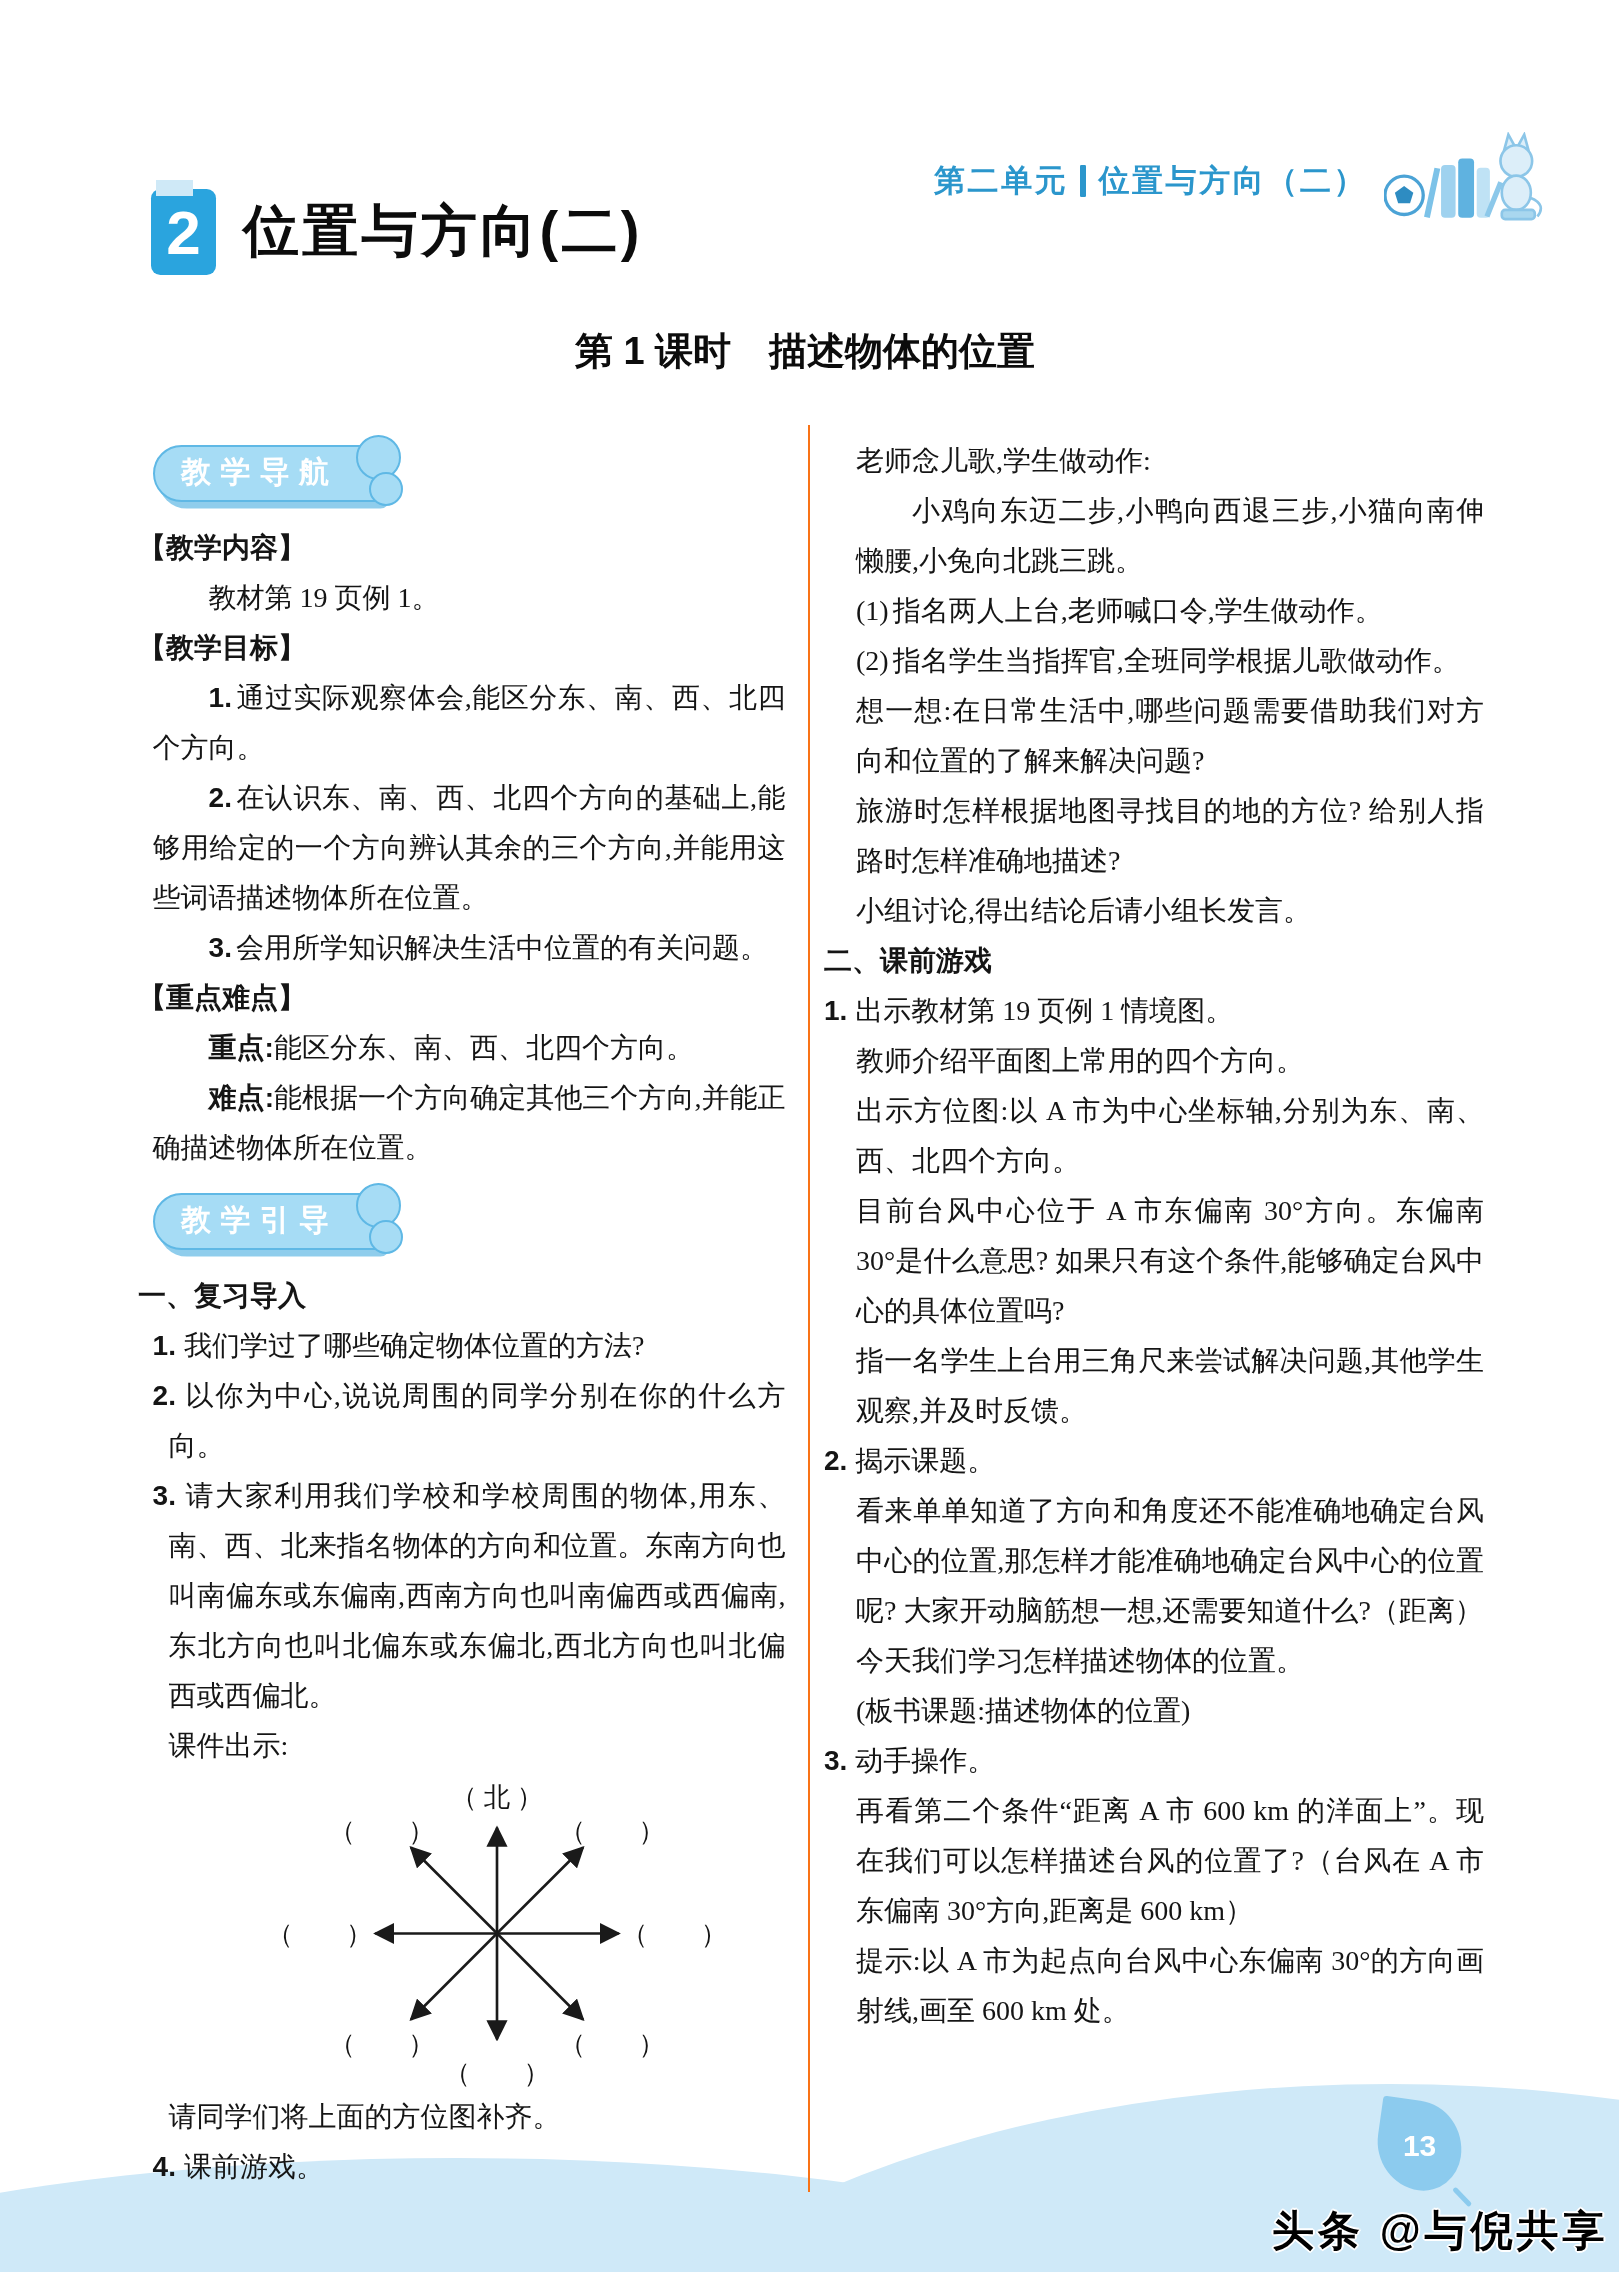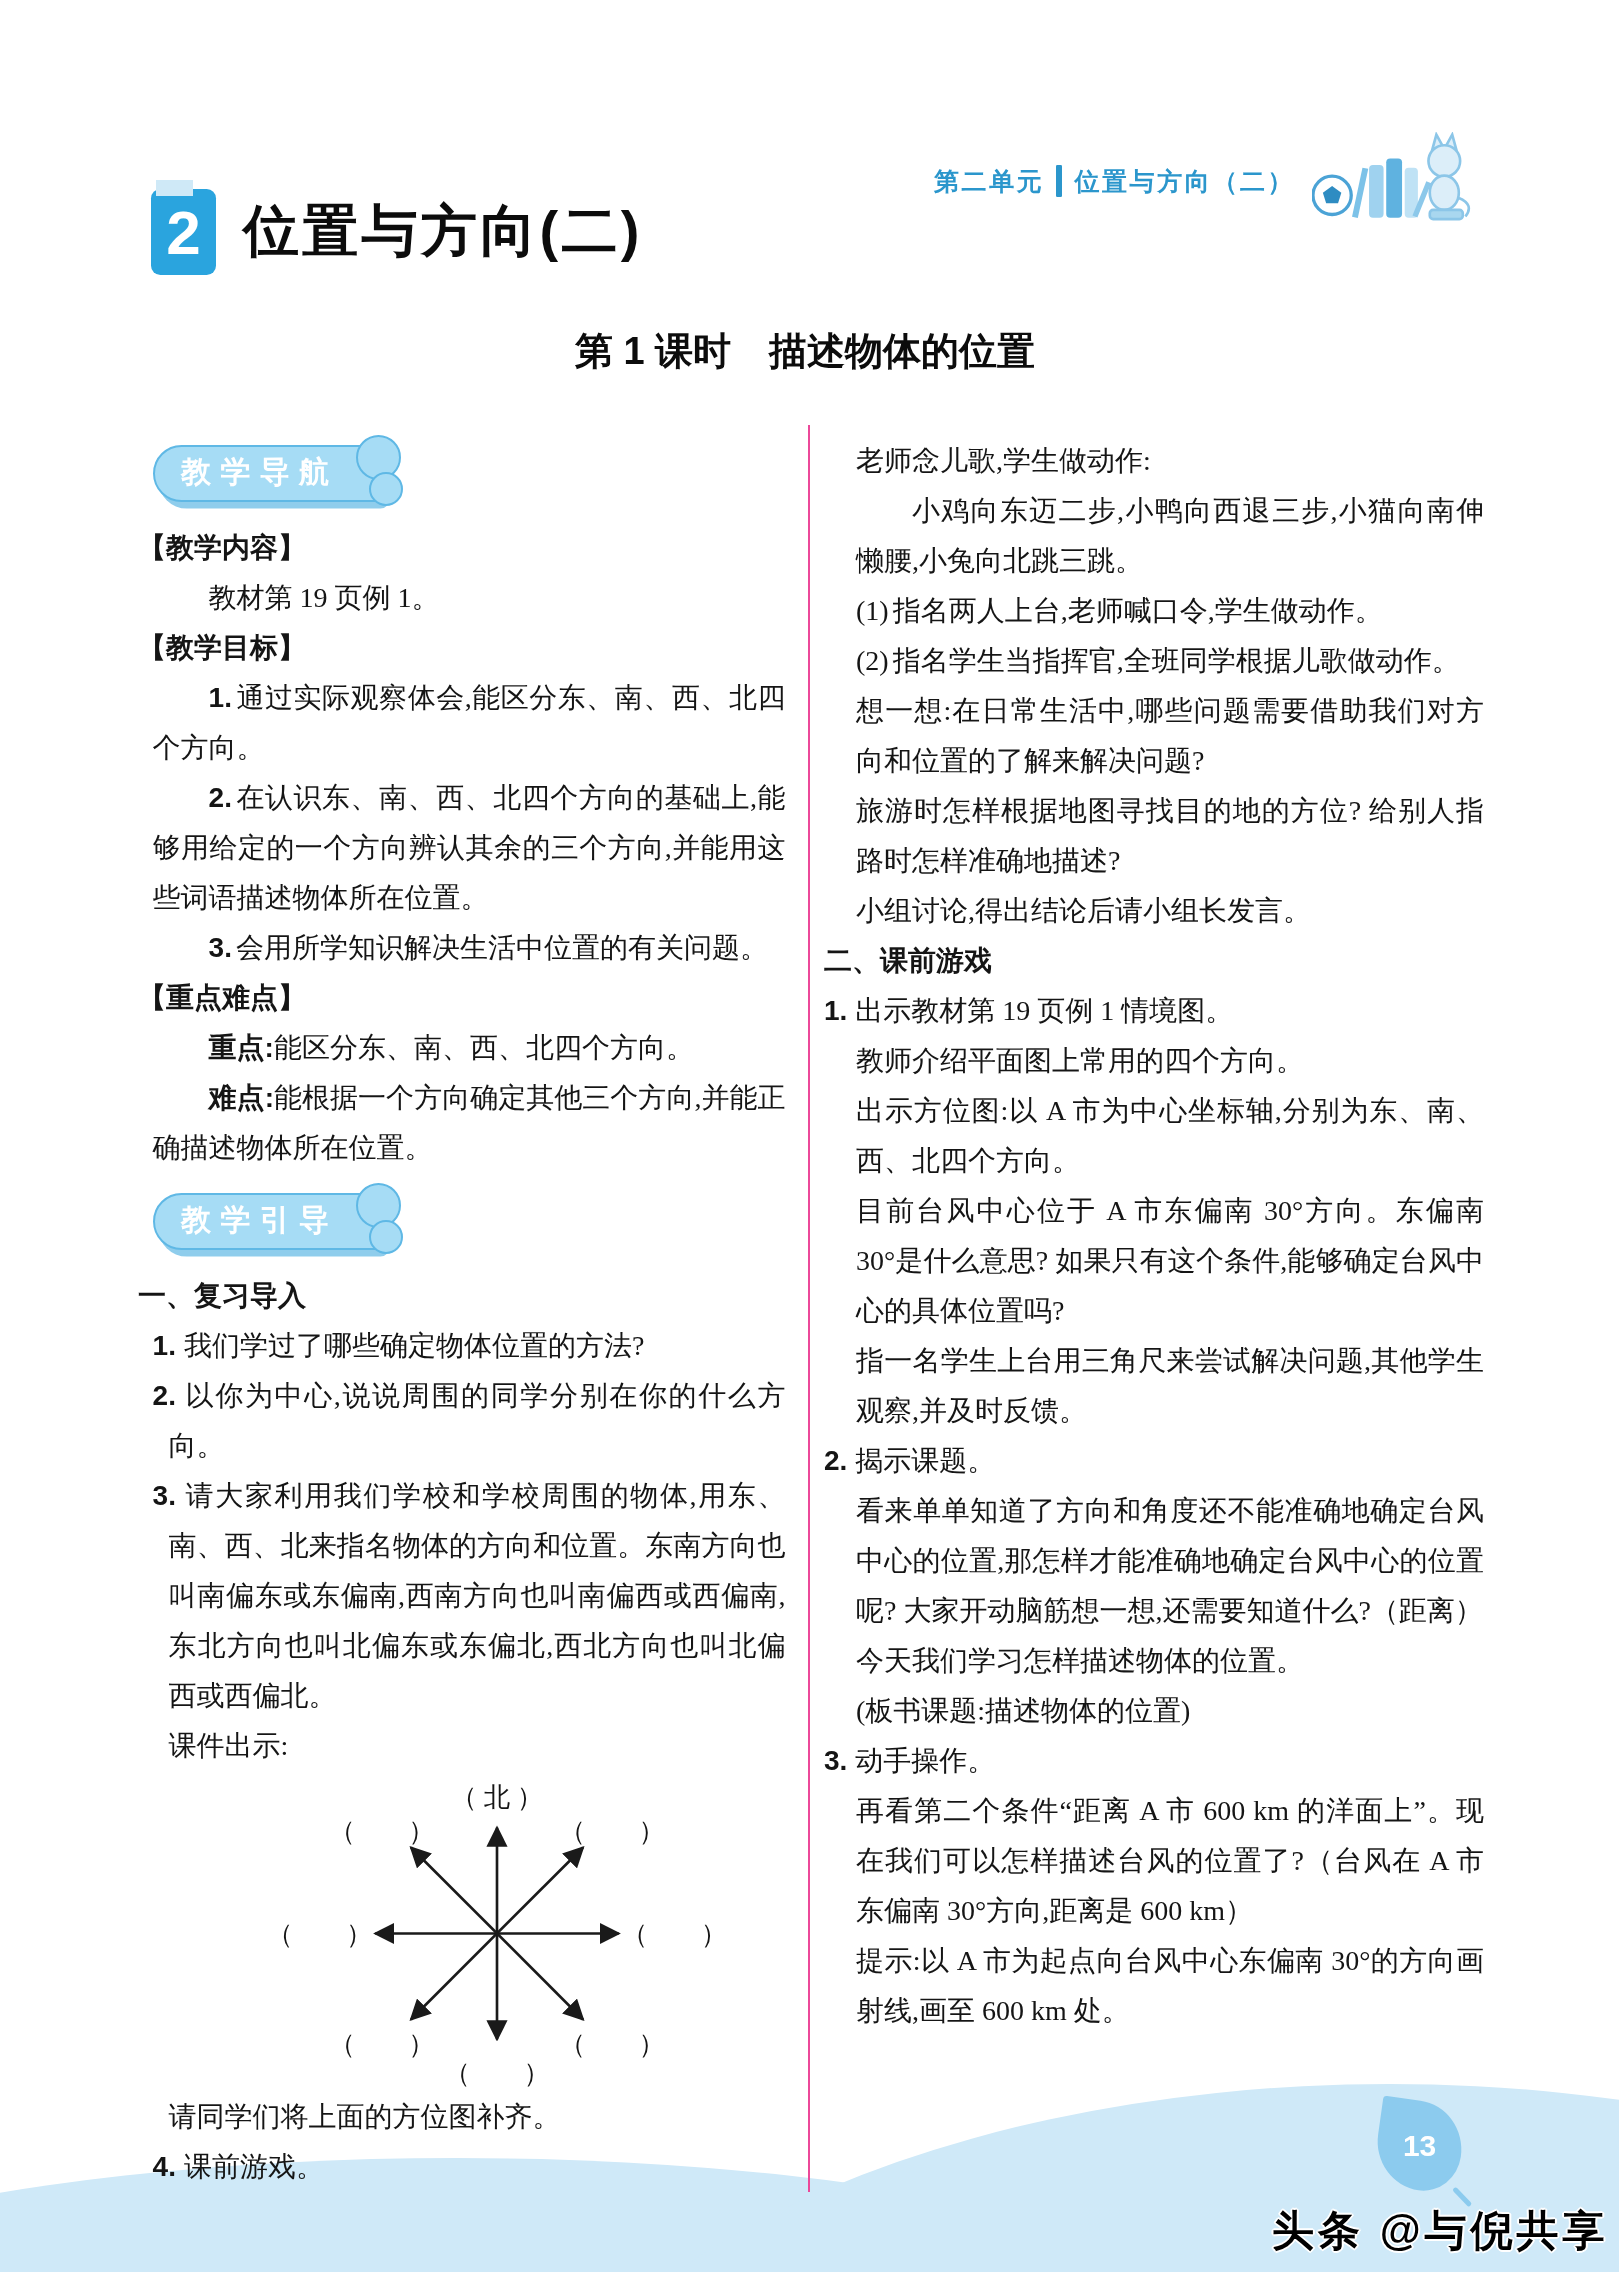--- a/index.html
+++ b/index.html
@@ -5,21 +5,21 @@
   * { margin:0; padding:0; box-sizing:border-box; }
   html,body { background:#fff; }
   .page {
     position:relative; width:1620px; height:2273px; background:#ffffff;
     overflow:hidden; font-family:"Liberation Serif","DejaVu Serif",serif; color:#151515;
   }
   
   .header { position:absolute; top:138px; left:934px; height:86px; display:flex; align-items:center; z-index:2; }
   .header-unit,.header-title {
     font-family:Liberation Serif, serif; font-weight:bold;
-    font-size:25px; letter-spacing:2.6px; color:#2b96cc; white-space:nowrap;
+    font-size:31px; letter-spacing:2.6px; color:#2b96cc; white-space:nowrap;
   }
   .header-bar { width:6px; height:32px; background:#2b96cc; margin:0 12px; border-radius:1.3px; }
   .header-deco { margin-left:17px; }
   
   .chapter { position:absolute; top:189px; left:151px; display:flex; align-items:center; z-index:2; }
   .chapter-badge {
     position:relative; width:65px; height:86px; background:#2aa4de; border-radius:9.3px;
     color:#fff; display:flex; align-items:center; justify-content:center;
     font-family:"Liberation Sans","DejaVu Sans",sans-serif; font-weight:bold; font-size:62px;
   }
@@ -28,21 +28,21 @@
     margin-left:27px; font-family:"Liberation Sans","DejaVu Sans",sans-serif;
     font-weight:900; font-size:56px; letter-spacing:3.3px; color:#0c0c0c; white-space:nowrap;
   }
   .lesson-title {
     position:absolute; top:326px; left:0; width:1596px; text-align:center; z-index:2;
     font-family:"Liberation Sans","DejaVu Sans",sans-serif; font-weight:bold; font-size:38px; color:#0c0c0c;padding-left:14px;
   }
   
   .columns { position:absolute; top:425px; left:138px; width:1346px; display:flex; z-index:2; }
   .col-left  { width:670px; padding:0 22.5px 0 14.6px; }
-  .col-right { flex:1; border-left:2px solid #ec4899; padding:10.6px 0 0 46px; }
+  .col-right { flex:1; border-left:2px solid #f97316; padding:10.6px 0 0 46px; }
   p.body { font-size:28px; line-height:50px; color:#151515; text-align:justify; }
   .t-indent2 { text-indent:56px; }
   .hang { padding-left:16px; text-indent:-16px; }
   .sub-line { padding-left:16px; }
   .label,.heading {
     font-family:"Liberation Sans","DejaVu Sans",sans-serif; font-weight:bold;
     font-size:30px; line-height:50px; margin-left:-14.6px; color:#0d0d0d; text-align:left;
   }
   .col-right .heading { margin-left:-32px; }
   .num-item { text-indent:-32px; }

